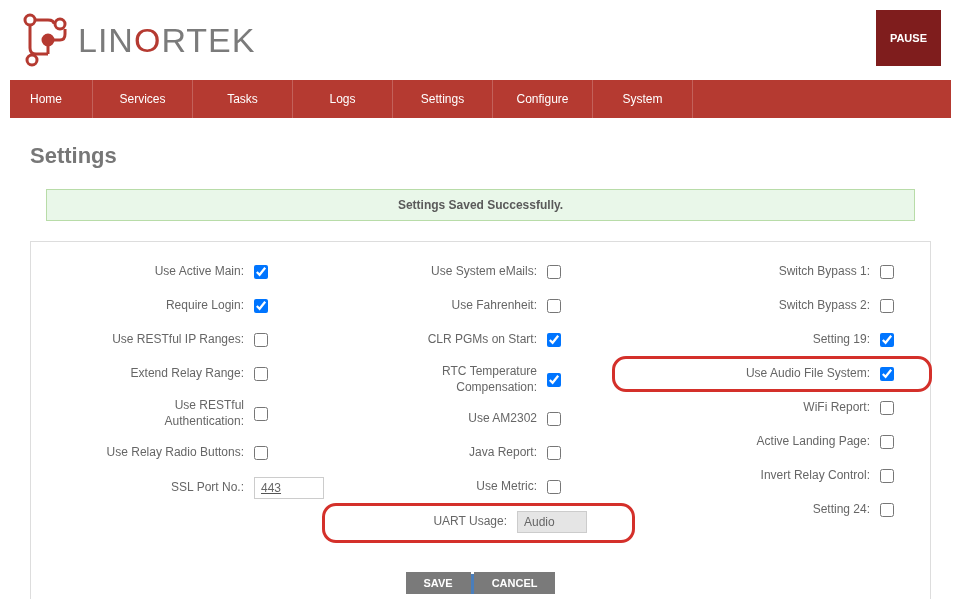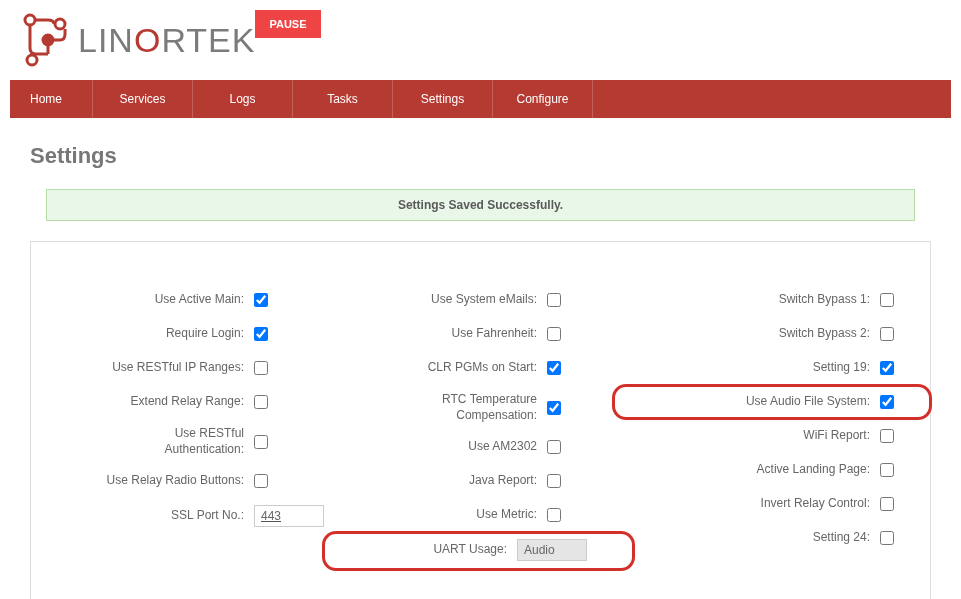--- a/index.html
+++ b/index.html
@@ -6,43 +6,43 @@
     body {
       font-family: Verdana, Arial, sans-serif;
       font-size: 12px;
       color: #555;
       background: #fff;
       width: 961px;
     }
 
     .header {
       display: flex;
-      justify-content: flex-start;
+      justify-content: space-between;
       align-items: flex-start;
       padding: 10px 20px 10px 20px;
     }
     .logo {
       display: flex;
       align-items: center;
       gap: 10px;
     }
     .logo-icon svg { display: block; }
     .logo-text {
       font-family: Arial, sans-serif;
       font-size: 34px;
       font-weight: 400;
       letter-spacing: 1px;
       color: #7b7b7b;
     }
     .logo-text .accent { color: #b53a31; }
     .pause-btn {
-      background: #ef4444;
+      background: #7f1d1d;
       color: #fff;
       border: none;
-      padding: 8px 14px;
+      padding: 22px 14px;
       font-weight: bold;
       font-size: 11px;
       cursor: pointer;
     }
 
     .nav {
       background: #b53a31;
       display: flex;
       margin: 0 10px;
     }
@@ -81,21 +81,20 @@
       border: 1px solid #ddd;
       padding: 20px 10px 15px 10px;
       margin: 0 0 20px 0;
     }
 
     .grid {
       display: flex;
       flex-wrap: nowrap;
       gap: 0;
       justify-content: space-between;
-      margin-top: 28px;
     }
     .col {
       flex: 1;
       display: flex;
       flex-direction: column;
       gap: 14px;
     }
     .field-row {
       display: flex;
       align-items: center;
@@ -193,24 +192,25 @@
     <span class="logo-text">
       <span>LIN</span><span class="accent">O</span><span>RTEK</span>
     </span>
   </div>
   <button class="pause-btn">PAUSE</button>
 </div>
 
 <div class="nav">
   <div class="nav-item">Home</div>
   <div class="nav-item">Services</div>
+  <div class="nav-item">Tasks</div>
   <div class="nav-item">Logs</div>
-  <div class="nav-item">Tasks</div>
   <div class="nav-item">Settings</div>
   <div class="nav-item">Configure</div>
+  <div class="nav-item">System</div>
 </div>
 
 <h1 class="page-title">Settings</h1>
 
 <div class="content-wrap">
   <div class="success-banner">Settings Saved Successfully.</div>
 
   <div class="settings-box">
     <div class="grid">
 

